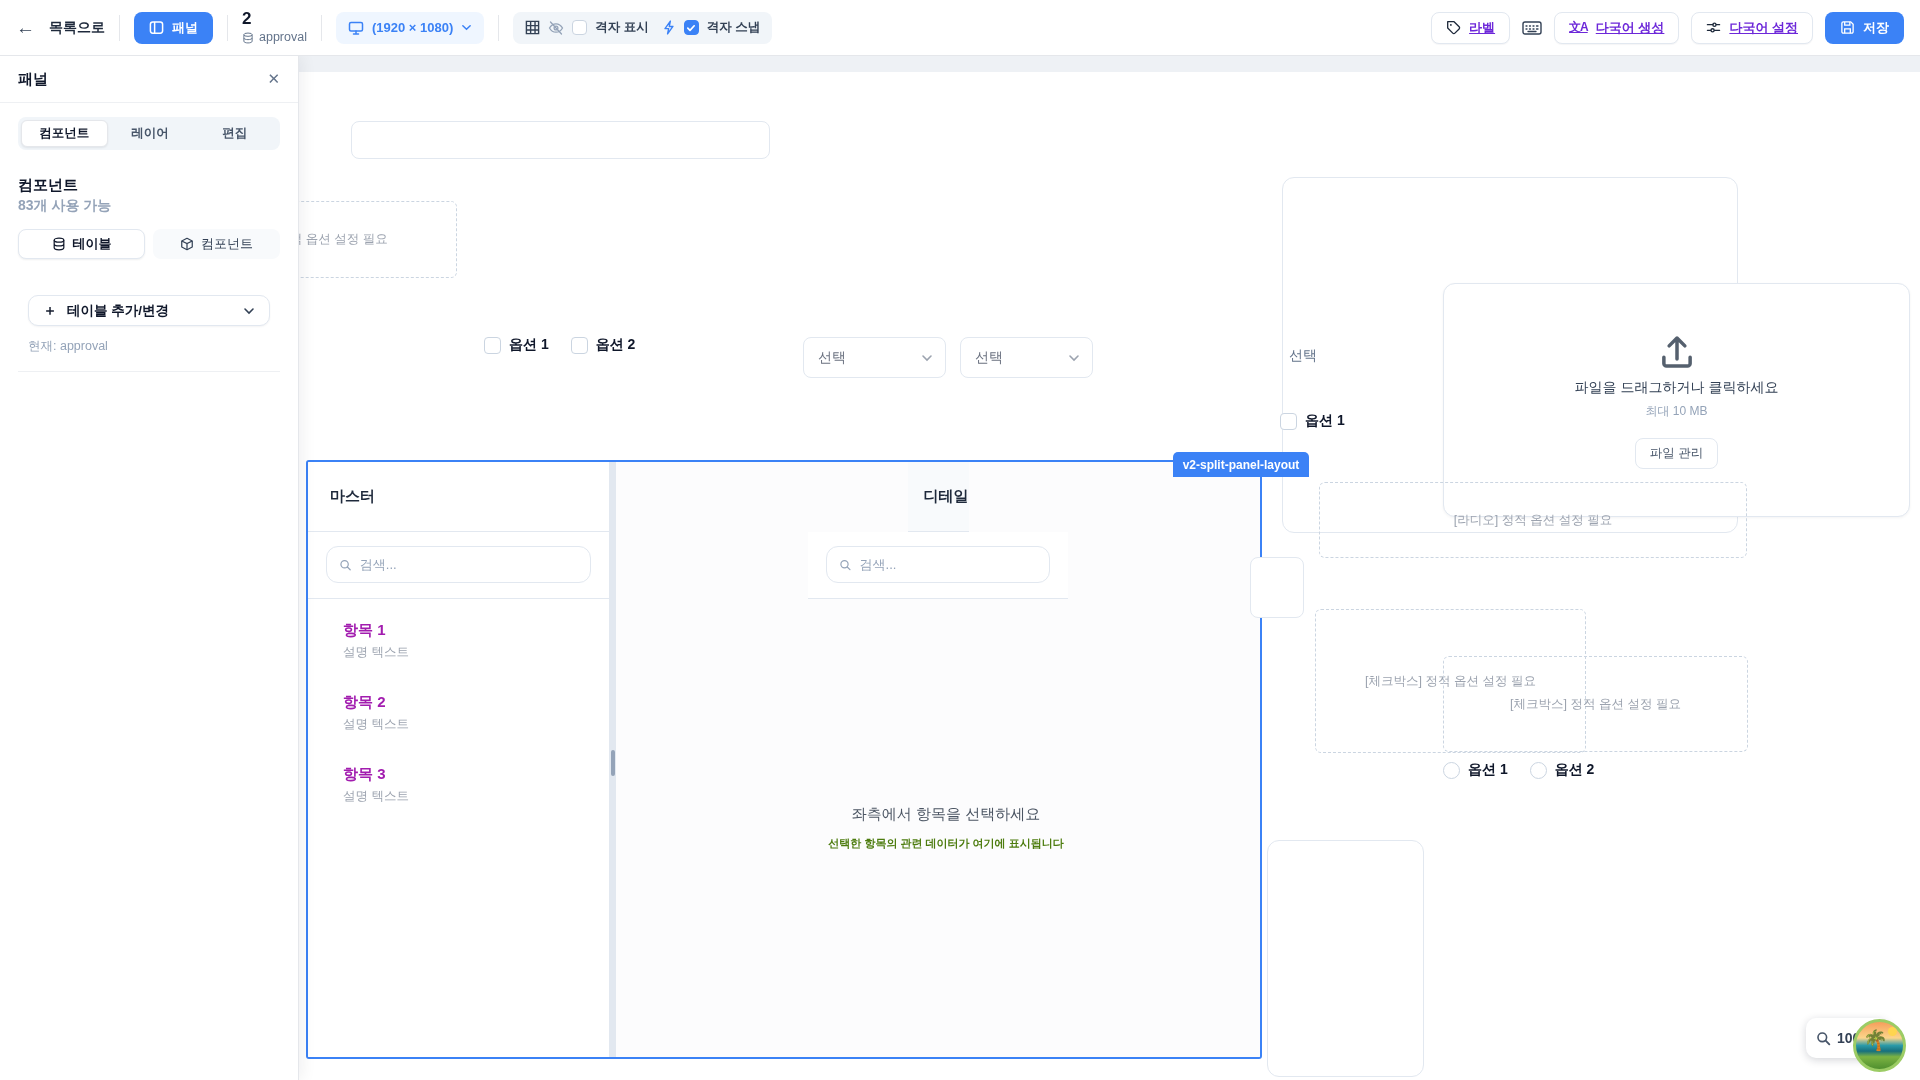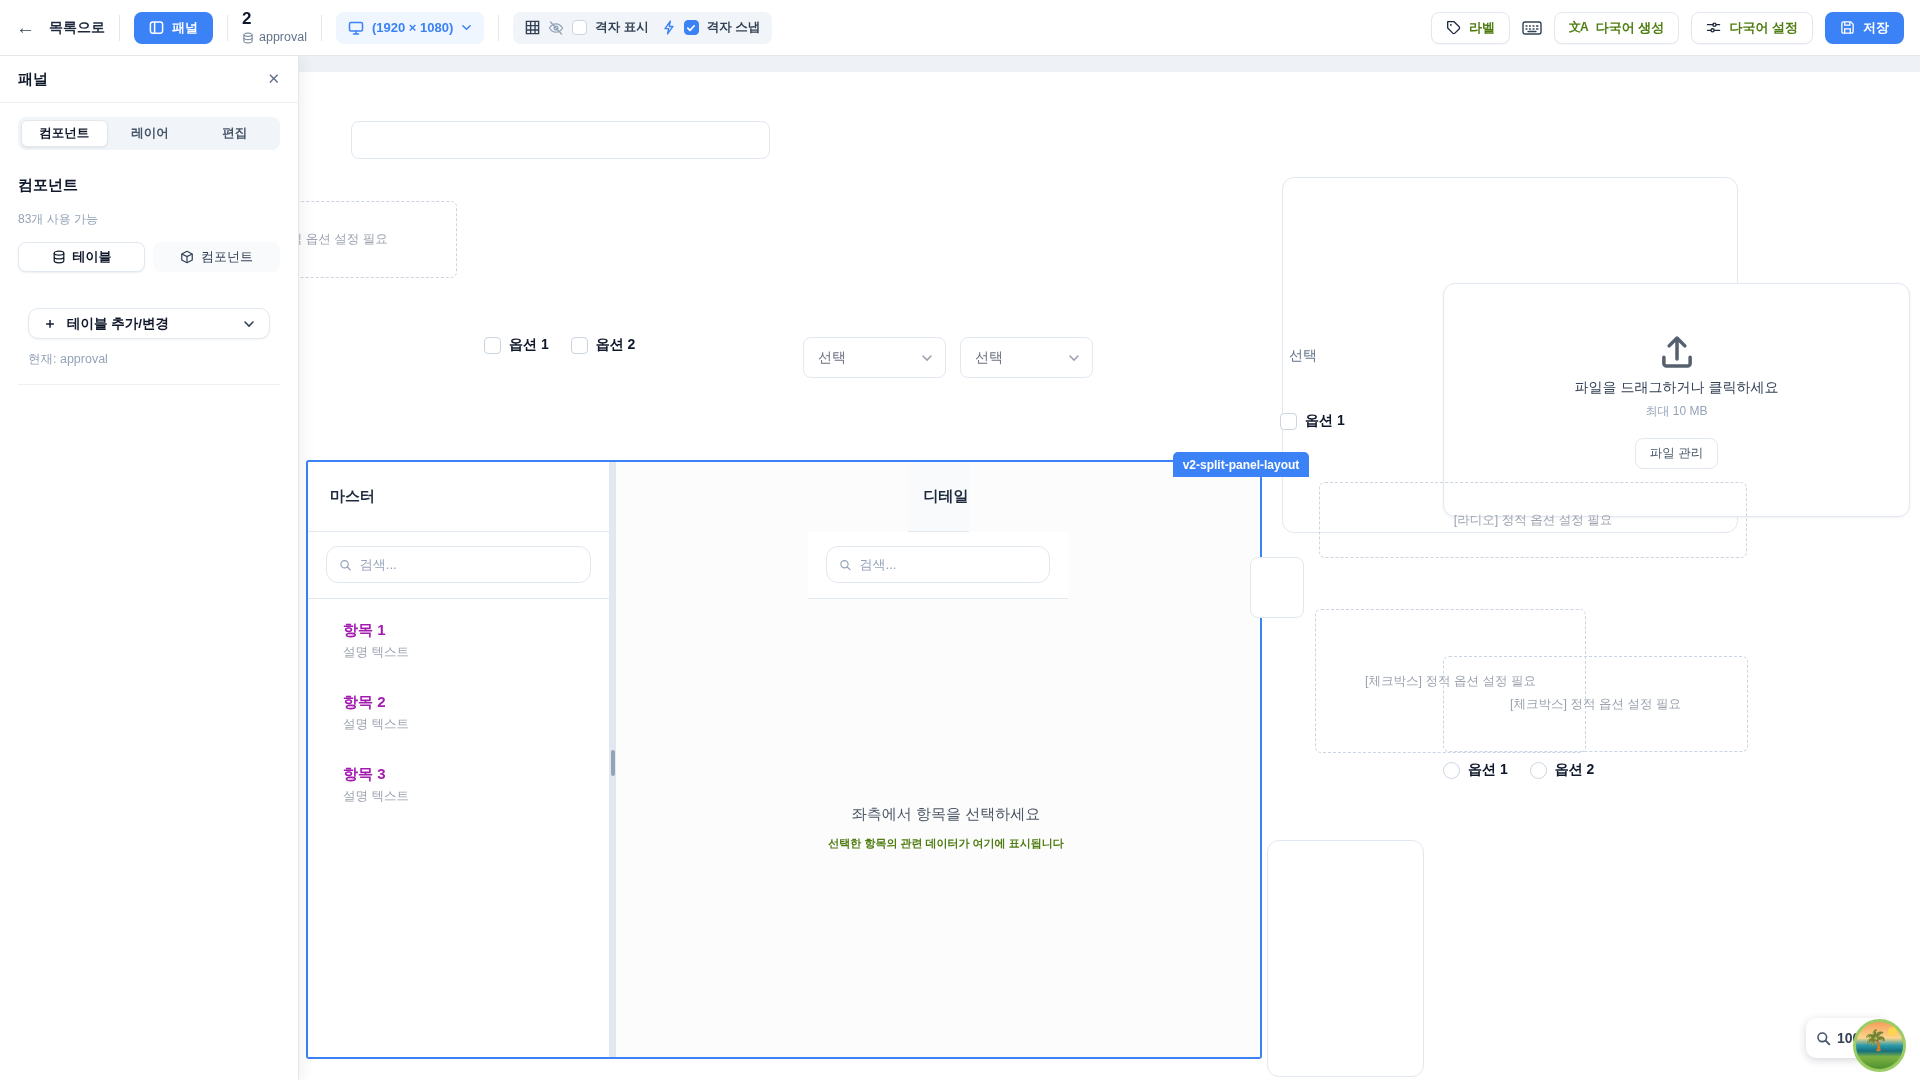--- a/index.html
+++ b/index.html
@@ -12,21 +12,21 @@
   .toolbar { position:absolute; left:0; top:0; width:1920px; height:56px; background:#fff;
     border-bottom:1px solid #e5e7eb; display:flex; align-items:center; padding:0 16px; z-index:60; }
   .tb-left { display:flex; align-items:center; gap:14px; }
   .tb-right { margin-left:auto; display:flex; align-items:center; gap:12px; }
   .vdiv { width:1px; height:26px; background:#e5e7eb; }
   .icon-btn { background:none; border:none; cursor:pointer; display:flex; align-items:center; color:#334155; }
   .tb-back-label { font-size:14px; font-weight:700; color:#1e293b; }
   .btn { display:flex; align-items:center; gap:8px; border-radius:8px; font-size:13px; cursor:pointer;
     border:1px solid transparent; height:32px; padding:0 14px; background:#fff; white-space:nowrap; }
   .btn.primary { background:#3b82f6; color:#fff; font-weight:600; }
-  .btn.outline { border-color:#e2e8f0; color:#4d7c0f; font-weight:600; box-shadow:0 1px 1px rgba(15,23,42,.04); }
+  .btn.outline { border-color:#e2e8f0; color:#6d28d9; font-weight:600; box-shadow:0 1px 1px rgba(15,23,42,.04);text-decoration:underline; }
   .screen-meta { display:flex; flex-direction:column; line-height:1.1; }
   .screen-num { font-size:17px; font-weight:700; color:#0f172a; }
   .screen-table { display:flex; align-items:center; gap:5px; font-size:12.5px; color:#64748b; margin-top:2px; }
   .size-pill { display:flex; align-items:center; gap:8px; background:#eff6ff; border-radius:8px; height:32px;
     padding:0 12px; color:#3b82f6; font-size:13px; font-weight:600; cursor:pointer; }
   .grid-group { display:flex; align-items:center; gap:8px; background:#f1f5f9; border-radius:8px; height:32px;
     padding:0 12px; font-size:12.5px; color:#334155; font-weight:600; }
   .cbx { width:15px; height:15px; border:1.5px solid #cbd5e1; border-radius:4px; background:#fff; cursor:pointer;
     display:inline-flex; align-items:center; justify-content:center; }
   .cbx.checked { background:#3b82f6; border-color:#3b82f6; }
@@ -84,21 +84,21 @@
   .panel-header { height:47px; display:flex; align-items:center; justify-content:space-between;
     padding:0 18px; border-bottom:1px solid #eef0f3; }
   .panel-title { font-size:15px; font-weight:700; color:#0f172a; }
   .panel-close { font-size:15px; color:#64748b; cursor:pointer; background:none; border:none; }
   .panel-body { padding:14px 18px 0 18px; }
   .seg { display:flex; background:#f1f5f9; border-radius:8px; padding:3px; }
   .seg-item { flex:1; height:27px; display:flex; align-items:center; justify-content:center; font-size:12.5px;
     color:#475569; border-radius:6px; cursor:pointer; font-weight:600; }
   .seg-item.active { background:#fff; color:#0f172a; border:1px solid #e5e7eb; box-shadow:0 1px 2px rgba(15,23,42,.08); }
   .sec-title { margin-top:26px; font-size:15px; font-weight:700; color:#0f172a; }
-  .sec-sub { margin-top:16px; font-size:12px; color:#94a3b8; }
+  .sec-sub { margin-top:2px; font-size:14px; color:#94a3b8;font-weight:bold; }
   .p-search { margin-top:14px; height:33px; border:1px solid #e2e8f0; border-radius:8px; display:flex;
     align-items:center; gap:8px; padding:0 11px; background:#fff; }
   .p-search input { border:none; outline:none; width:100%; font-size:13px; background:transparent; font-family:inherit; }
   .p-search input::placeholder { color:#94a3b8; }
   .src-row { margin-top:14px; display:flex; gap:8px; }
   .src-btn { flex:1; height:30px; display:flex; align-items:center; justify-content:center; gap:7px;
     border-radius:8px; font-size:13px; cursor:pointer; border:1px solid transparent; background:#f8fafc; color:#334155; }
   .src-btn.active { background:#fff; border-color:#e2e8f0; box-shadow:0 1px 2px rgba(15,23,42,.07); font-weight:700; color:#0f172a; }
   .add-table { margin:36px 10px 0 10px; height:31px; border:1px solid #e2e8f0; border-radius:10px; background:#fff;
     display:flex; align-items:center; gap:10px; padding:0 14px; font-size:13.5px; font-weight:600; color:#0f172a;

